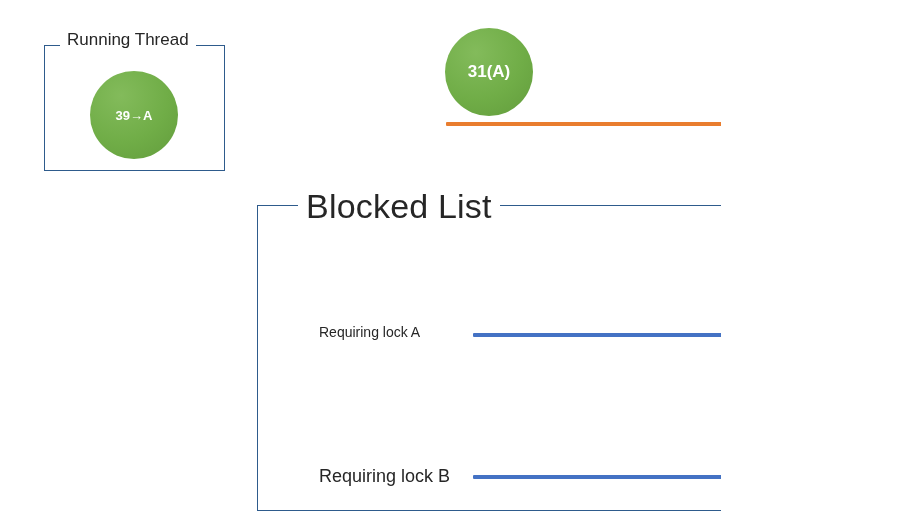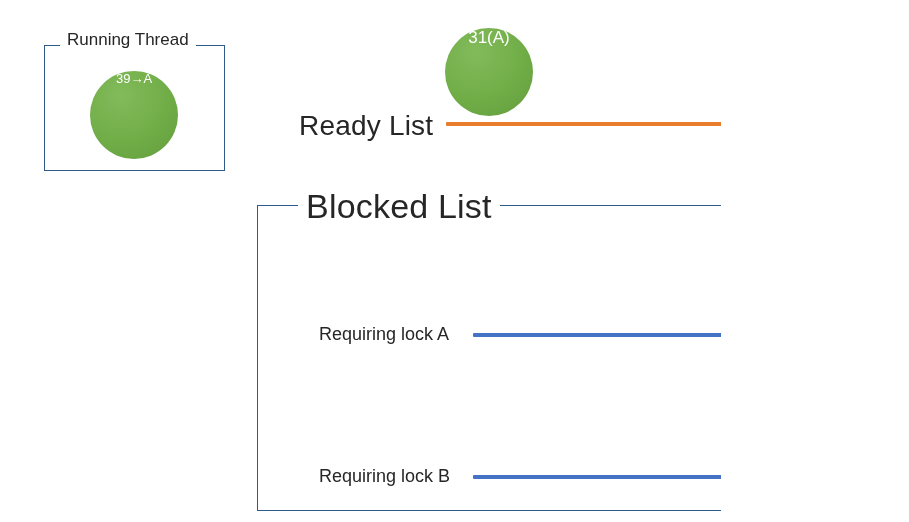--- a/index.html
+++ b/index.html
@@ -57,24 +57,24 @@
     font-size: 34px;
     padding: 0 8px;
     letter-spacing: 0.2px;
   }
 
   
   .thread-node {
     position: absolute;
     border-radius: 50%;
     display: flex;
-    align-items: flex-start;
+    align-items: center;
     justify-content: center;
     color: #ffffff;
-    font-weight: normal;
+    font-weight: bold;
     box-sizing: border-box;
   }
   #node-running {
     left: 90px;
     top: 71px;
     width: 88px;
     height: 88px;
     font-size: 13px;
     background: radial-gradient(circle at 35% 28%, #83bb5b 0%, #70ad47 55%, #629c3c 100%);
   }
@@ -96,21 +96,21 @@
   }
   #ready-list-label {
     left: 299px;
     top: 112px;
     font-size: 28px;
     letter-spacing: 0.2px;
   }
   #lock-a-label {
     left: 319px;
     top: 325px;
-    font-size: 18px;
+    font-size: 14px;
   }
   #lock-b-label {
     left: 319px;
     top: 467px;
     font-size: 18px;
   }
 
   
   .queue-line {
     position: absolute;
@@ -141,21 +141,20 @@
 
 <div id="canvas">
 
   <div class="group-box" id="running-thread-box"></div>
   <div class="group-box-label" id="running-thread-label">Running Thread</div>
 
   <div class="thread-node" id="node-running">
     <span>39→A</span>
   </div>
 
-  <div class="plain-label" id="ready-list-label">Ready List</div>
   <div class="queue-line" id="ready-list-line"></div>
 
   <div class="thread-node" id="node-ready-31a">
     <span>31(A)</span>
   </div>
 
   <div class="group-box" id="blocked-list-box"></div>
   <div class="group-box-label" id="blocked-list-label">Blocked List</div>
 
   <div class="plain-label" id="lock-a-label">Requiring lock A</div>

